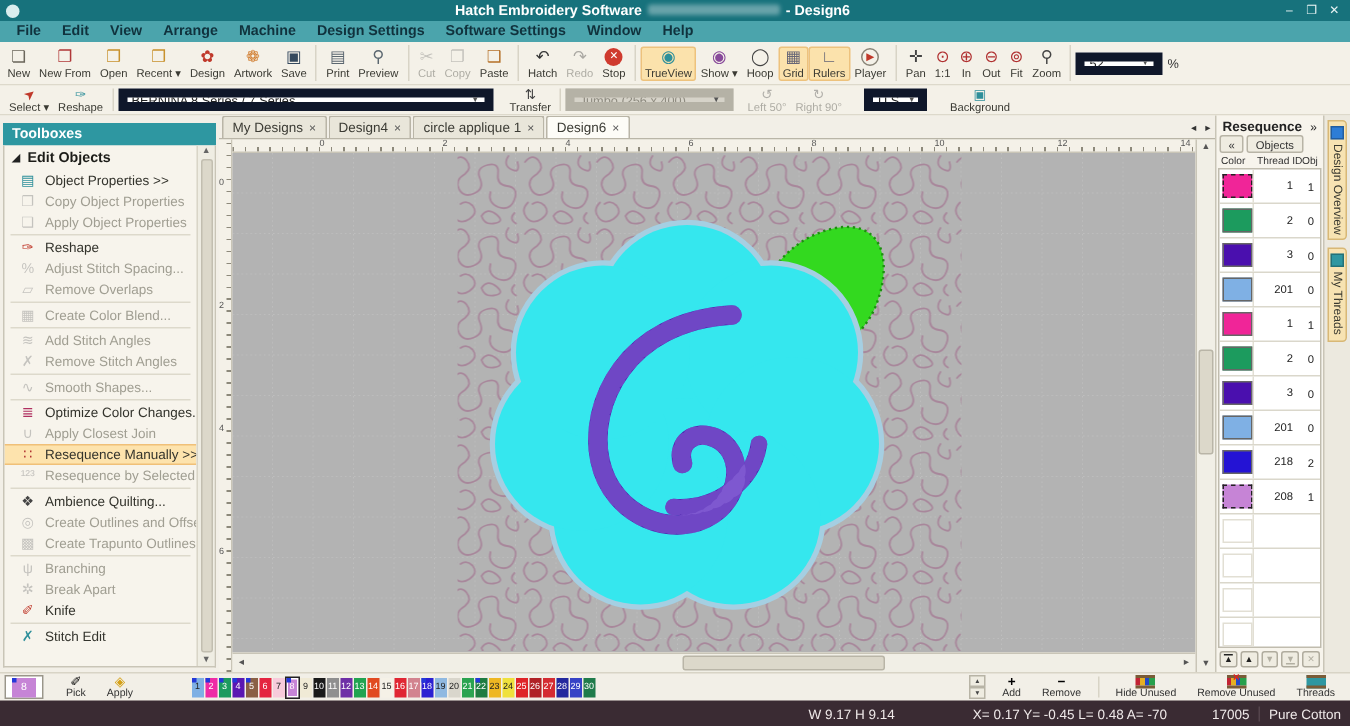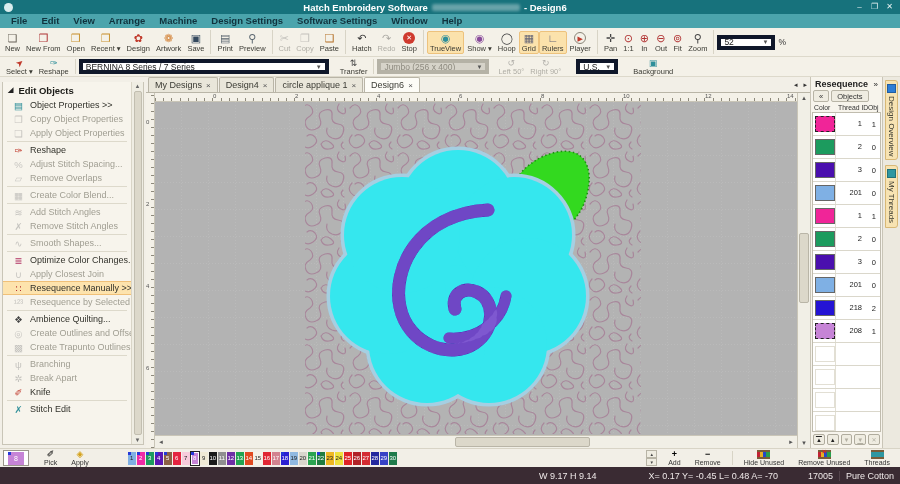--- a/index.html
+++ b/index.html
@@ -23,21 +23,21 @@
   .toolbar2 { height:20px; background:#f4f1e8; border-bottom:1px solid #ddd9cb; display:flex; align-items:center; padding:0 3px; }
   .tbtn, .tbtn2 { display:flex; flex-direction:column; align-items:center; justify-content:center; padding:1px 3px; cursor:default; }
   .tbtn .ic { font-size:11px; line-height:12px; height:12px; }
   .tbtn .lb { font-size:7.5px; line-height:9px; color:#3a3a33; white-space:nowrap; }
   .tbtn2 .ic { font-size:9px; line-height:10px; height:10px; }
   .tbtn2 .lb { font-size:7.5px; line-height:8px; color:#3a3a33; white-space:nowrap; }
   .tbtn.disabled, .tbtn2.disabled { opacity:.38; }
   .tbtn.active { background:#fbe2ac; border:1px solid #edc27d; border-radius:2px; padding:0 2px; }
   .vsep { width:1px; align-self:stretch; background:#d8d4c6; margin:2px 3px; flex:none; }
   .circ { border-radius:50%; width:12px; height:12px; line-height:12px; text-align:center; font-size:7px !important; }
-  .combo { background:#fff; border:4px solid #0f172a; height:15px; display:flex; align-items:center; font-size:8.5px; color:#222; padding:0 3px; white-space:nowrap; overflow:hidden; }
+  .combo { background:#fff; border:6px solid #0f172a; height:15px; display:flex; align-items:center; font-size:8.5px; color:#222; padding:0 3px; white-space:nowrap; overflow:hidden; }
   .combo .caret { margin-left:auto; font-size:6px; color:#555; padding-left:3px; }
   .combo.disabled { background:#d6d3c9; color:#8d8a7f; border-color:#b5b2a6; }
   .pct { font-size:8.5px; color:#333; margin-left:3px; }
 
   
   .content { display:flex; height:371px; }
 
   
   .sidebar { width:146px; flex:none; display:flex; flex-direction:column; background:#f2efe7; padding:5px 2px 3px 2px; }
   .tb-head { background:#2e97a1; color:#fff; font-weight:bold; font-size:9.5px; height:15px; line-height:15px; padding-left:6px; flex:none; }
@@ -324,20 +324,21 @@
     <div style="width: 12px;"></div>
     <div class="tbtn2">
       <span class="ic" style="color: rgb(46, 143, 154);">▣</span>
       <span class="lb">Background</span>
     </div>
   </div>
 
 <div class="content">
 
   <div class="sidebar">
+    <div class="tb-head">Toolboxes</div>
     <div class="toolbox">
       <div class="tb-list" id="toolbox-list">
           <div class="tb-sec">
             <span class="tri">◢</span>
             <span>Edit Objects</span>
           </div>
           <div class="tb-item">
             <span class="ic" style="color: rgb(46, 143, 154);">▤</span>
             <span>Object Properties &gt;&gt;</span>
           </div>

